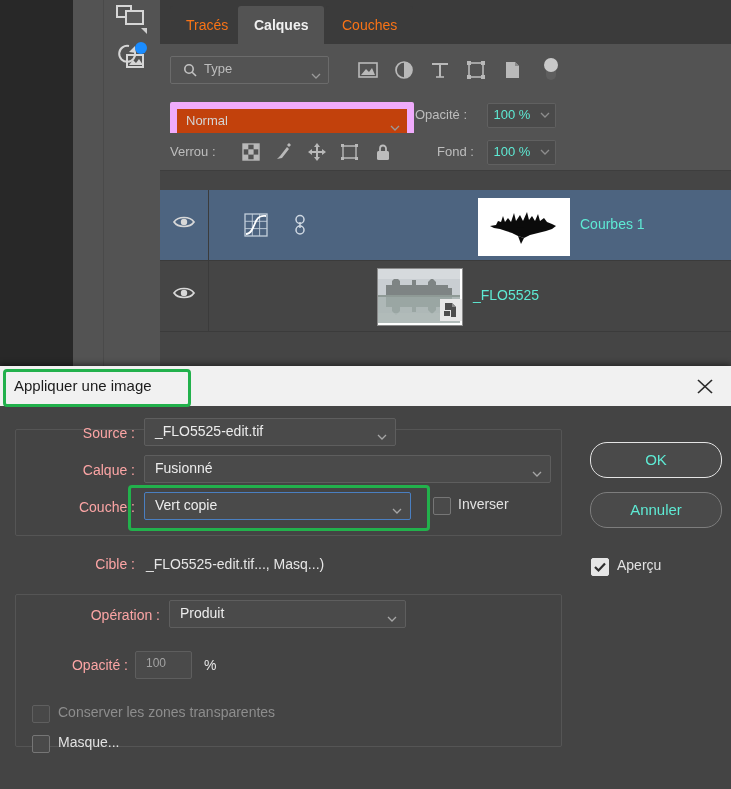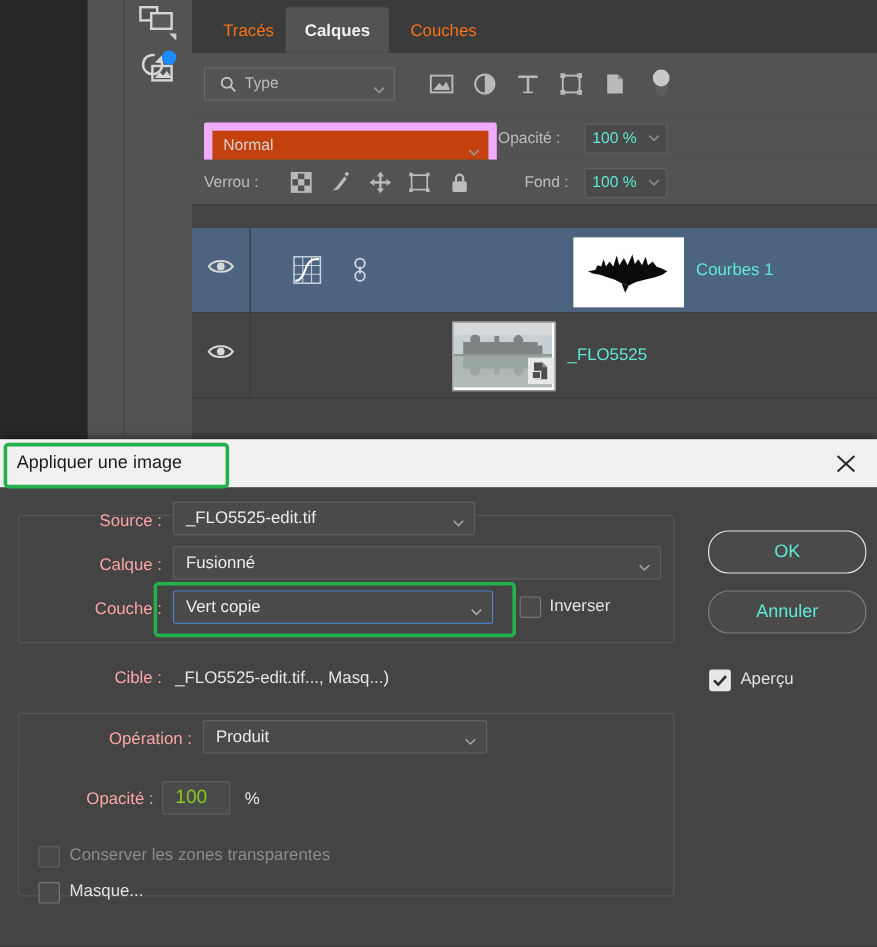--- a/index.html
+++ b/index.html
@@ -66,21 +66,21 @@
   .group { position:absolute; border:1px solid #555555; border-radius:2px; }
 
   .dlg-label { position:absolute; font-size:14px; color:#fca5a5; text-align:right; }
 
   .combo { position:absolute; height:26px; background:#4a4a4a; border:1px solid #5e5e5e; border-radius:2px; }
   .combo .txt { position:absolute; left:10px; top:4px; font-size:14px; color:#ececec; }
   .combo .cv { position:absolute; right:8px; top:8px; }
   .combo.focused { border:1px solid #4a7fc1; }
 
   .txtfield { position:absolute; height:26px; background:#4a4a4a; border:1px solid #5e5e5e; border-radius:2px; }
-  .txtfield .txt { position:absolute; left:10px; top:4px; font-size:16px; color:#84cc16; }
+  .txtfield .txt { position:absolute; left:10px; top:4px; font-size:12px; color:#a3a3a3; }
 
   .cbx { position:absolute; width:16px; height:16px; border:1px solid #767676; border-radius:2px; background:#4a4a4a; }
   .cbx.checked { background:#e6e6e6; border-color:#e6e6e6; }
   .cbx.dim { border-color:#5f5f5f; background:#484848; }
   .cbx-label { position:absolute; font-size:14px; color:#e2e2e2; }
   .cbx-label.dim { color:#8d8d8d; }
 
   .btn { position:absolute; height:34px; border:1px solid #7d7d7d; border-radius:17px; background:#4a4a4a; }
   .btn.default { border:1px solid #e4e4e4; }
   .btn .txt { position:absolute; left:0; right:0; top:8px; text-align:center; font-size:15px; color:#5eead4; }

